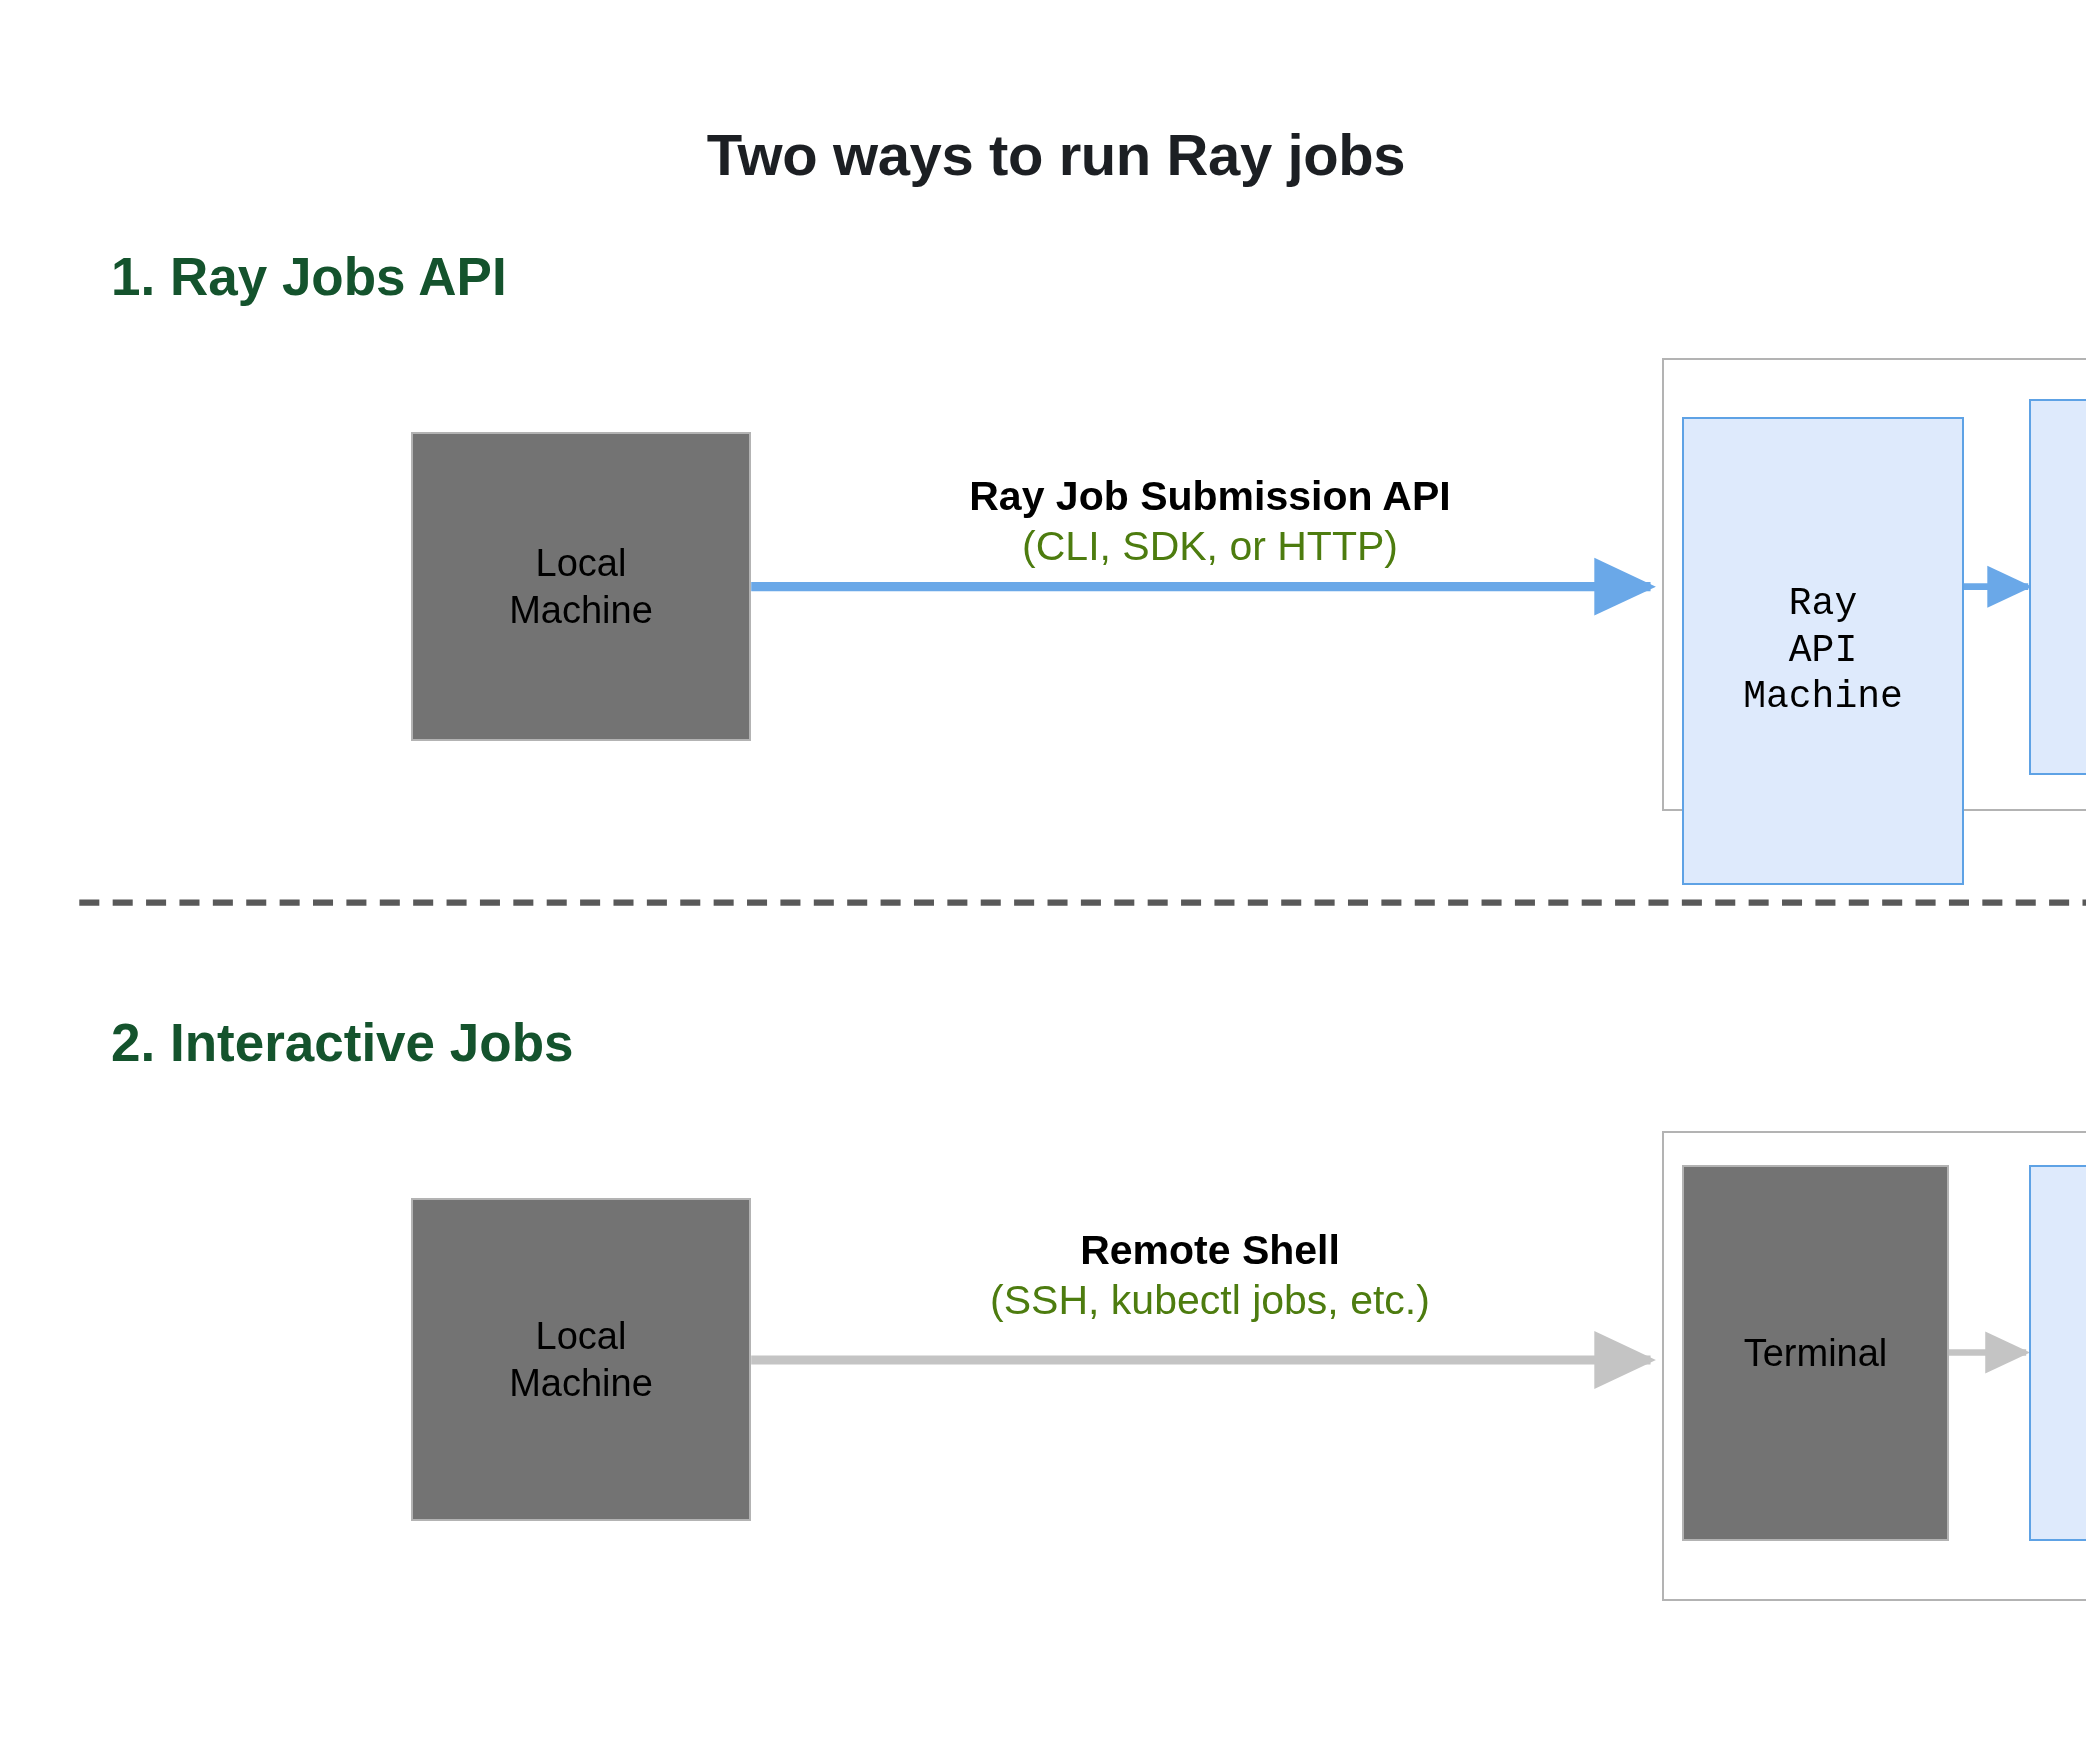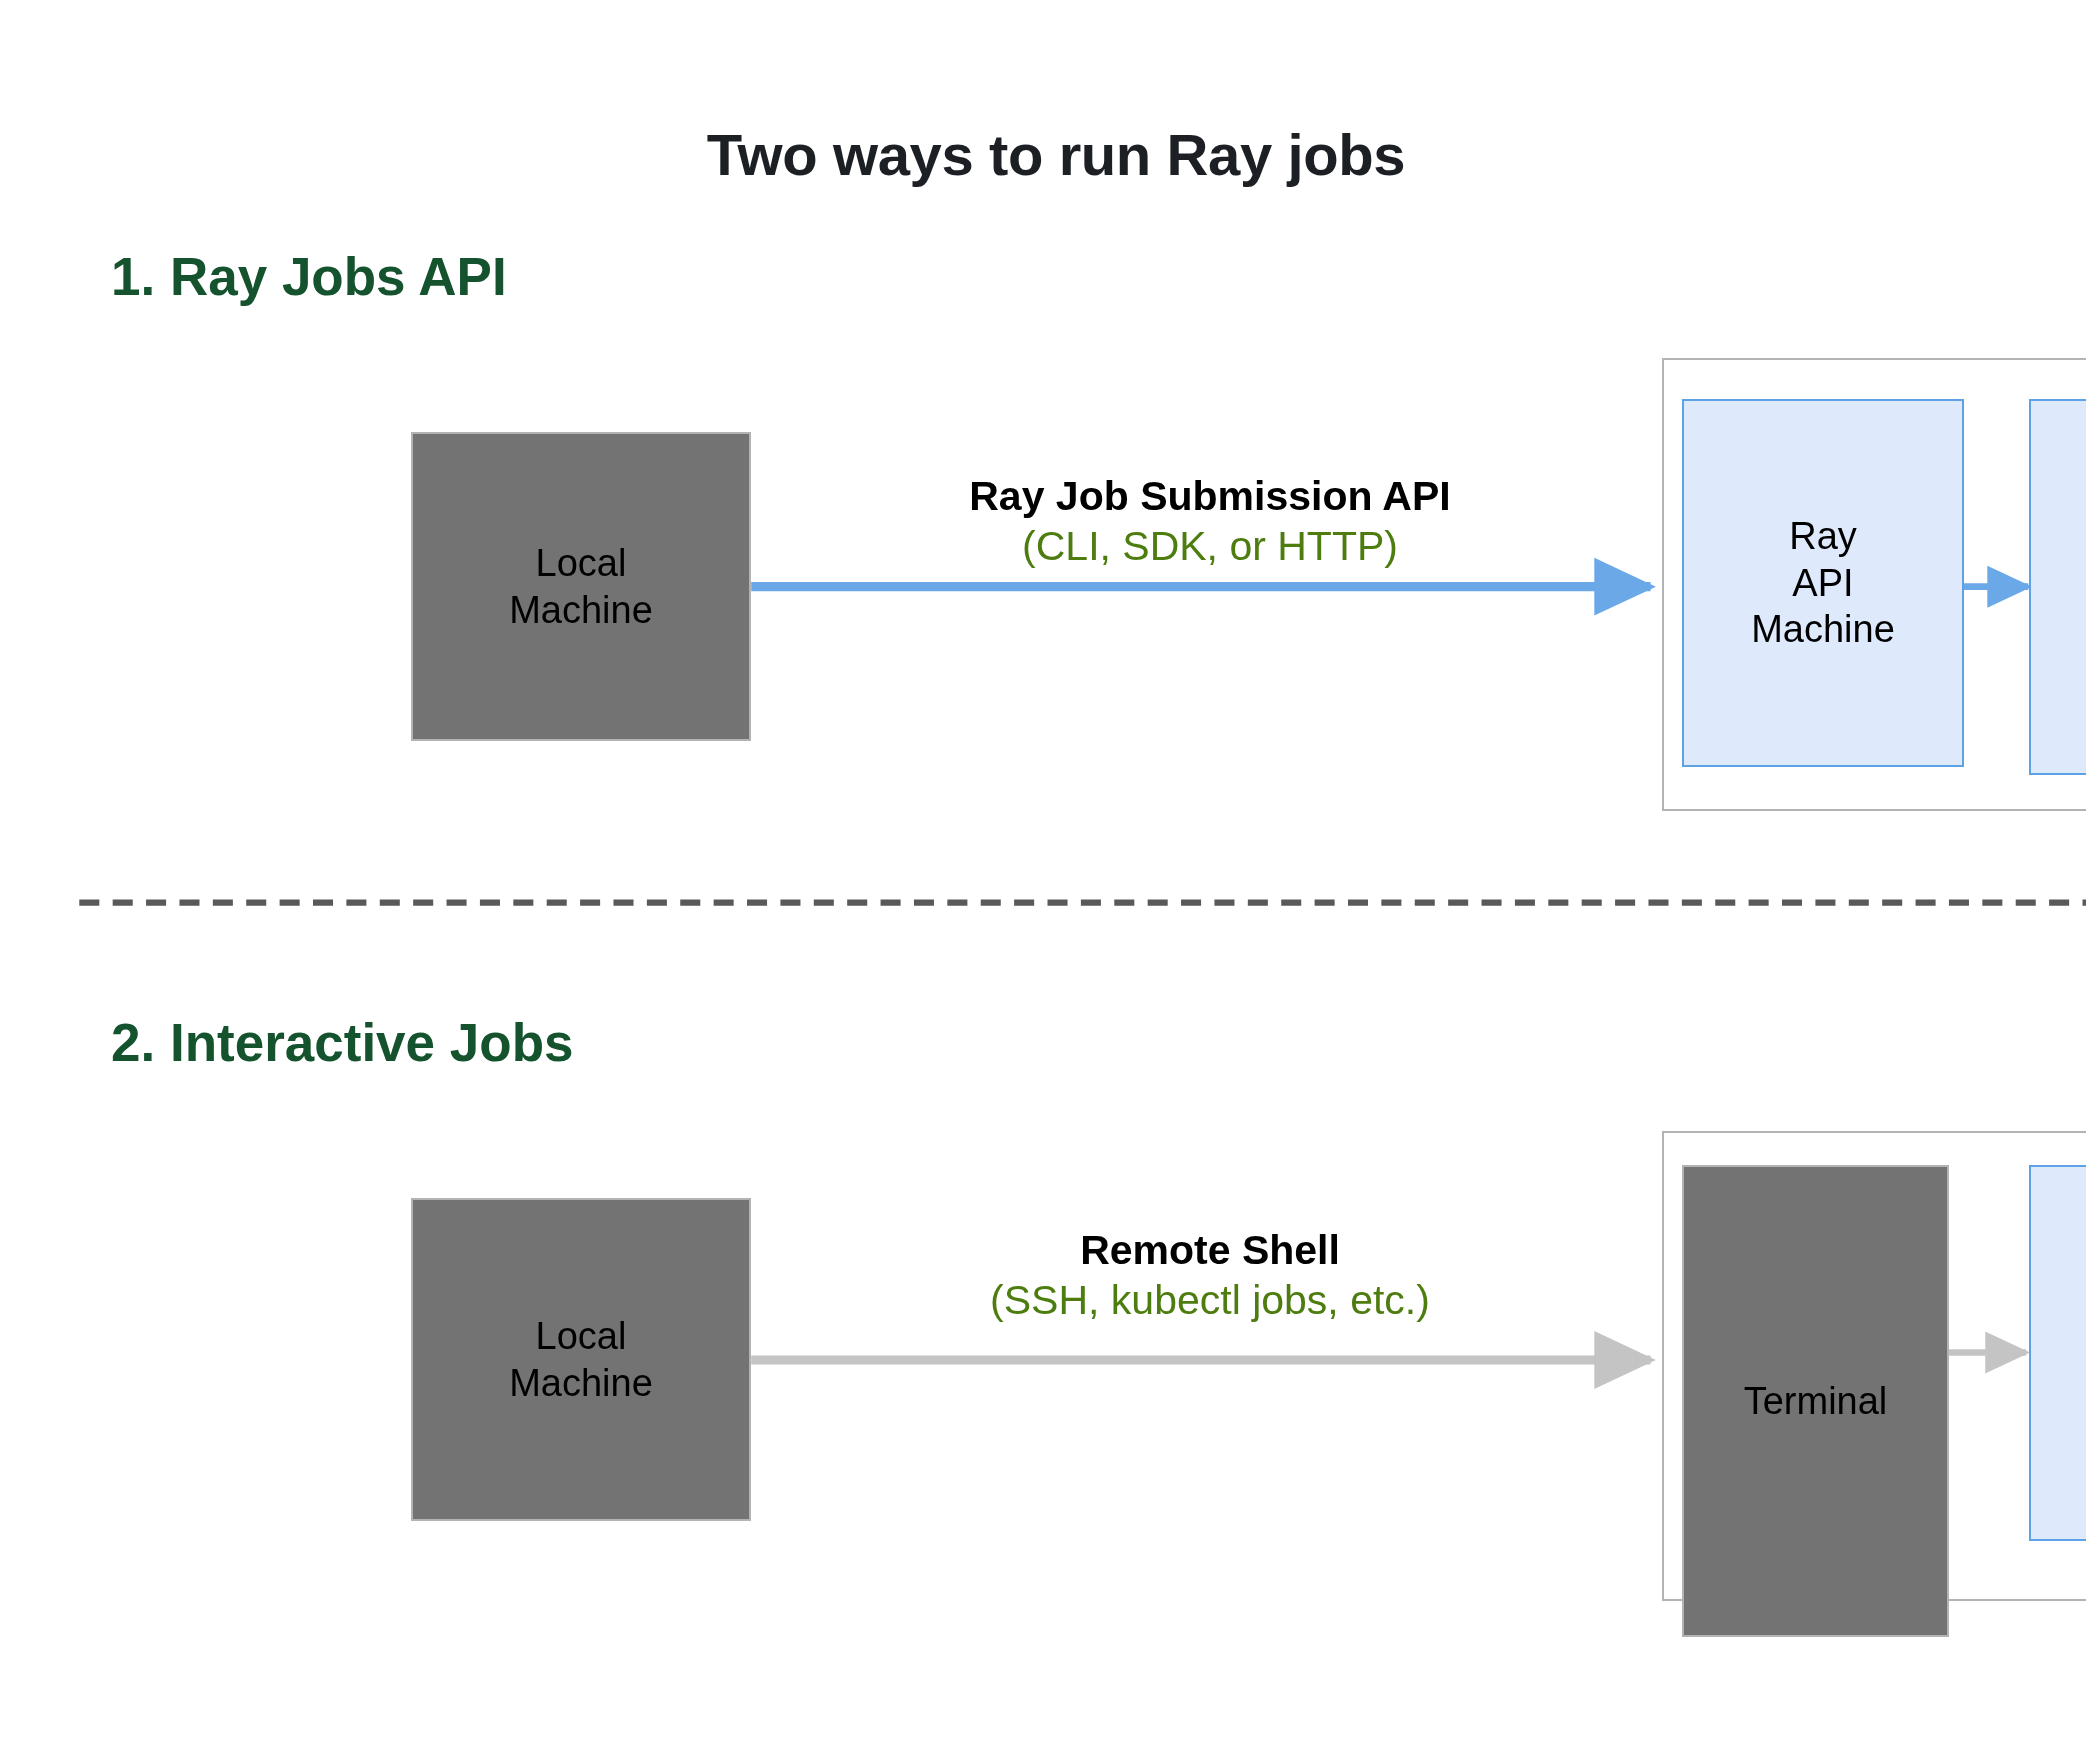--- a/index.html
+++ b/index.html
@@ -146,21 +146,21 @@
     </span>
   </div>
 
   <div class="edge-label" style="left:847px; top:451px; width:726px;margin-top:20px;">
     <span class="l1">Ray Job Submission API</span>
     <span class="l2">(CLI, SDK, or HTTP)</span>
   </div>
 
   <div class="box box-cluster" style="left:1662px; top:358px; width:1290px; height:453px;"></div>
 
-  <div class="box box-blue" style="left:1682px; top:399px; width:282px; height:368px;">
+  <div class="box box-blue" style="left:1682px; top:417px; width:282px; height:468px;font-family:Liberation Mono, monospace;">
     <span class="box-label">
       <span>Ray</span><br>
       <span>API</span><br>
       <span>Machine</span>
     </span>
   </div>
 
   <div class="box box-blue" style="left:2029px; top:399px; width:415px; height:376px;">
     
   </div>
@@ -174,21 +174,21 @@
     </span>
   </div>
 
   <div class="edge-label" style="left:847px; top:1225px; width:726px;">
     <span class="l1">Remote Shell</span>
     <span class="l2">(SSH, kubectl jobs, etc.)</span>
   </div>
 
   <div class="box box-cluster" style="left:1662px; top:1131px; width:1311px; height:470px;"></div>
 
-  <div class="box box-plain" style="left:1682px; top:1165px; width:267px; height:472px;align-items:center;">
+  <div class="box box-plain" style="left:1682px; top:1165px; width:267px; height:376px;align-items:center;">
     <span class="box-label">Terminal</span>
   </div>
 
   <div class="box box-blue" style="left:2029px; top:1165px; width:415px; height:376px;">
     
   </div>
 
 </div>
 
 

